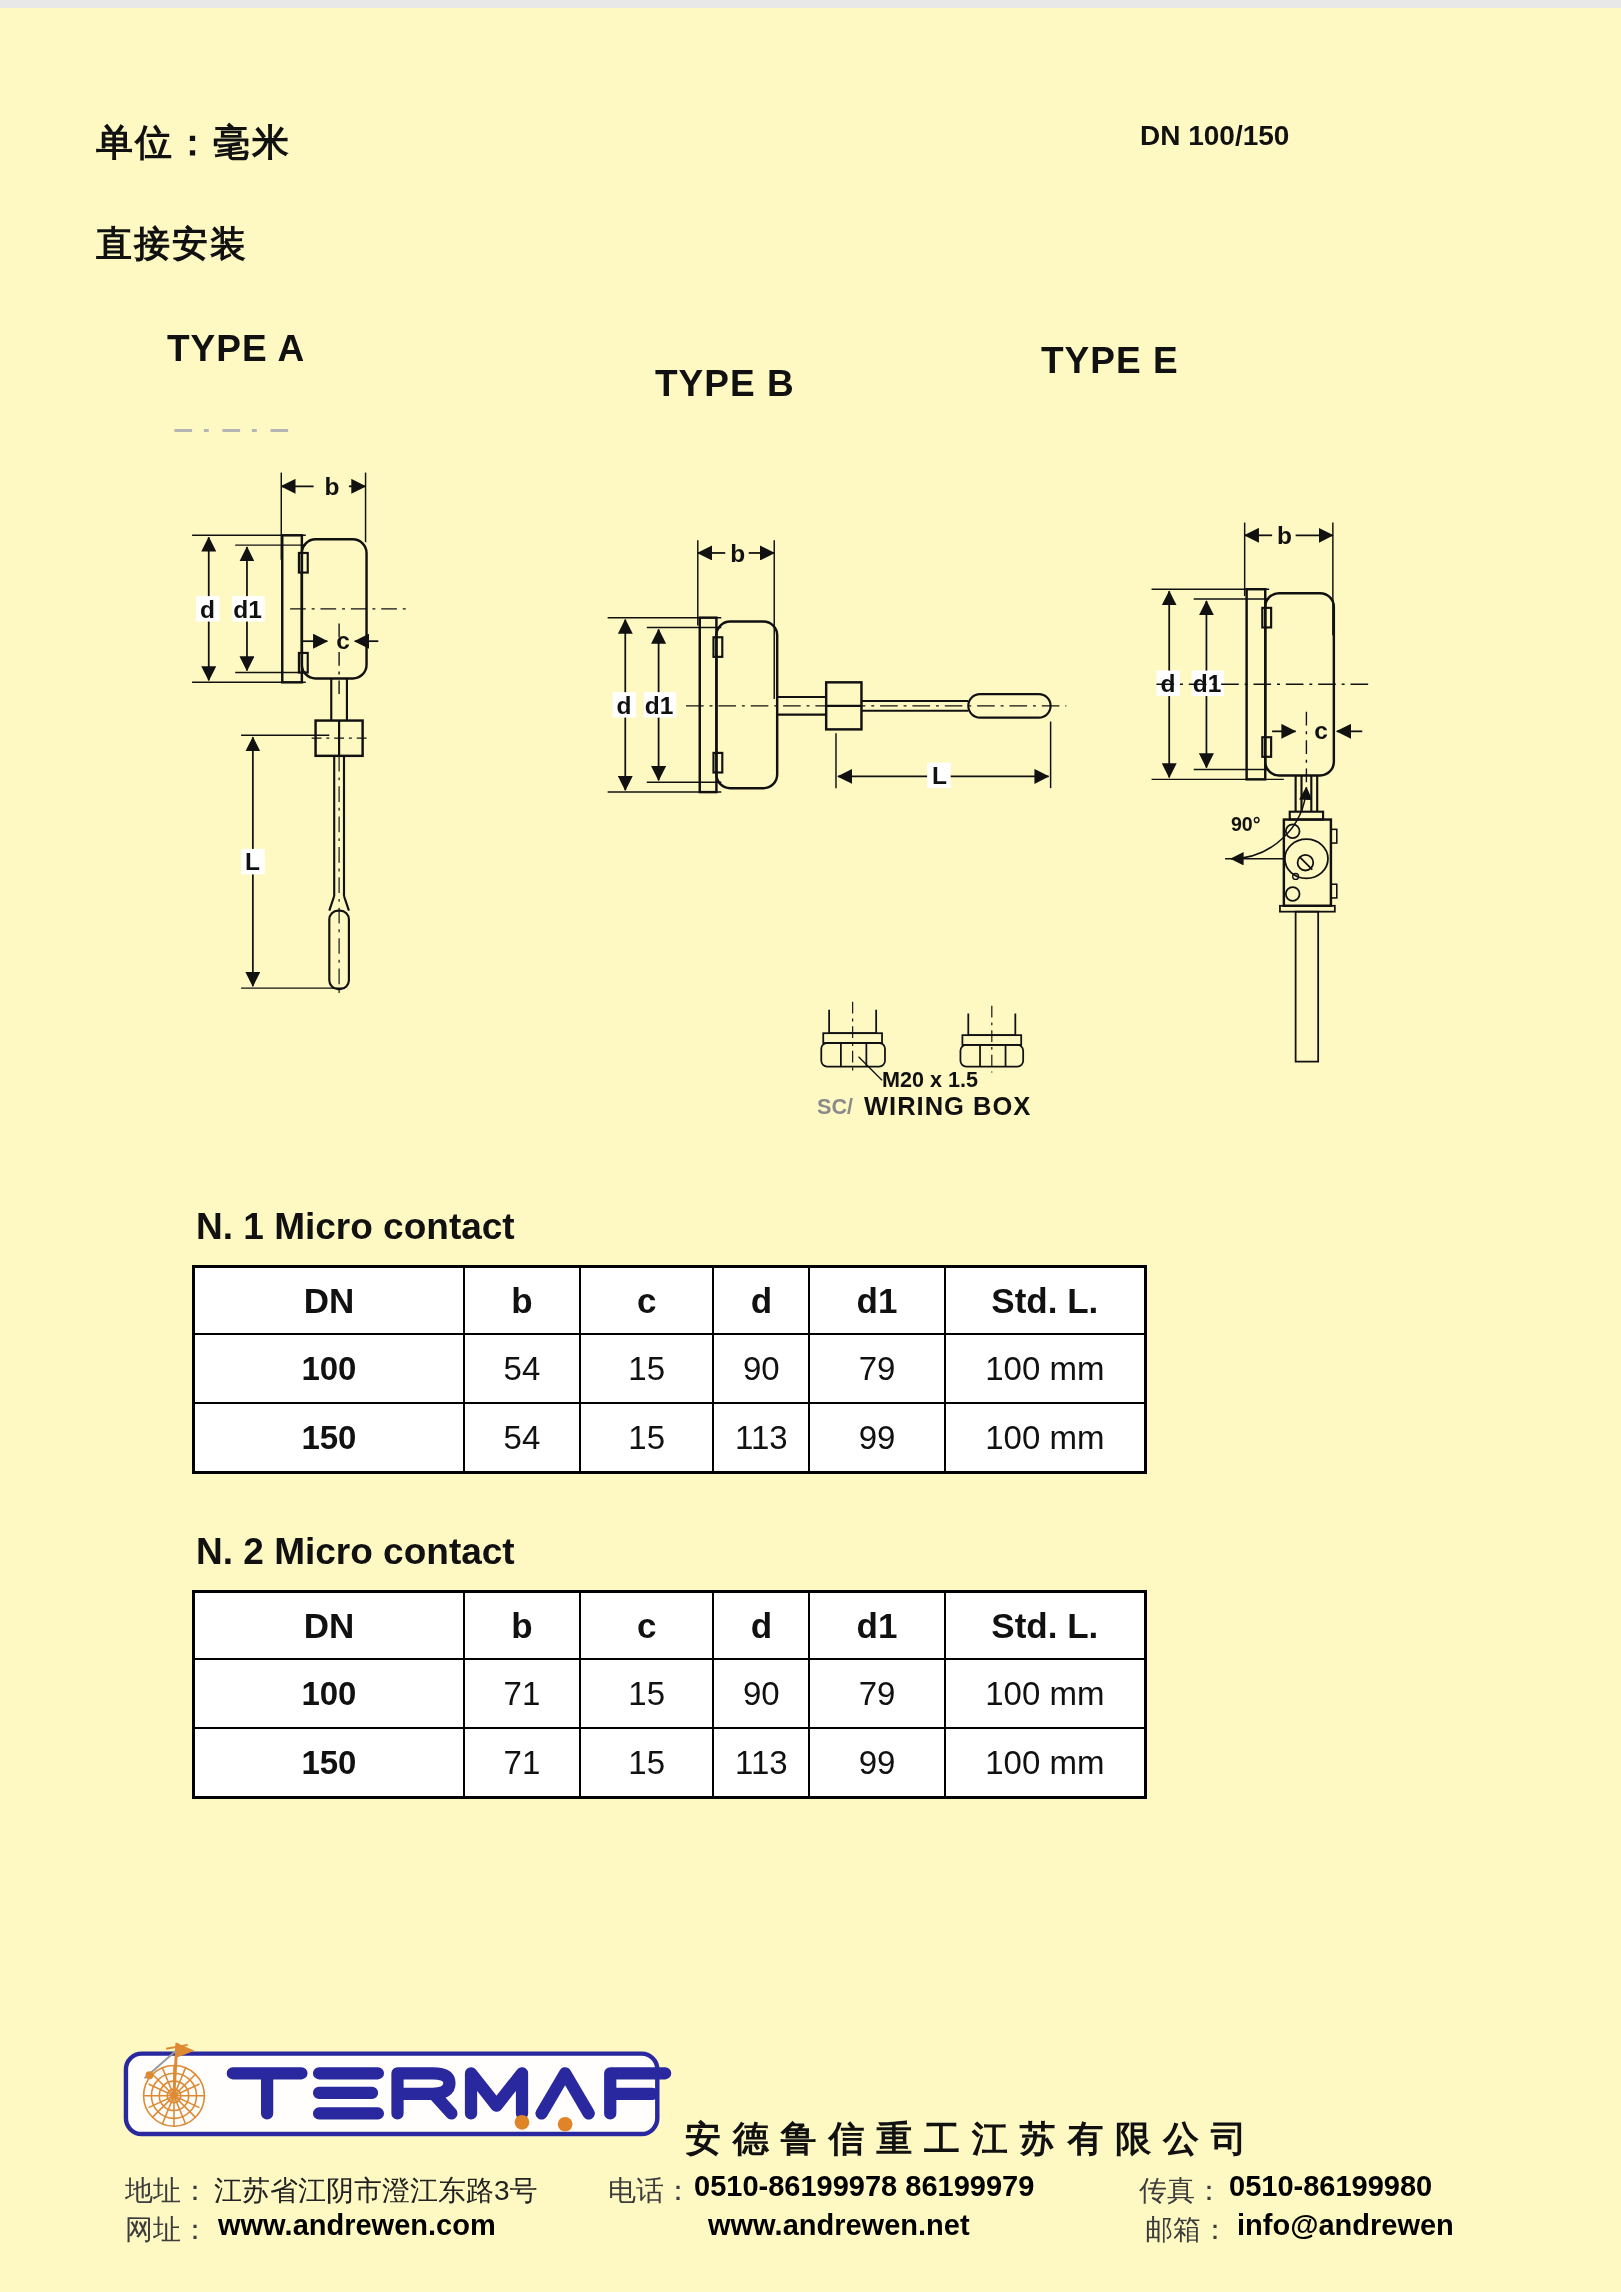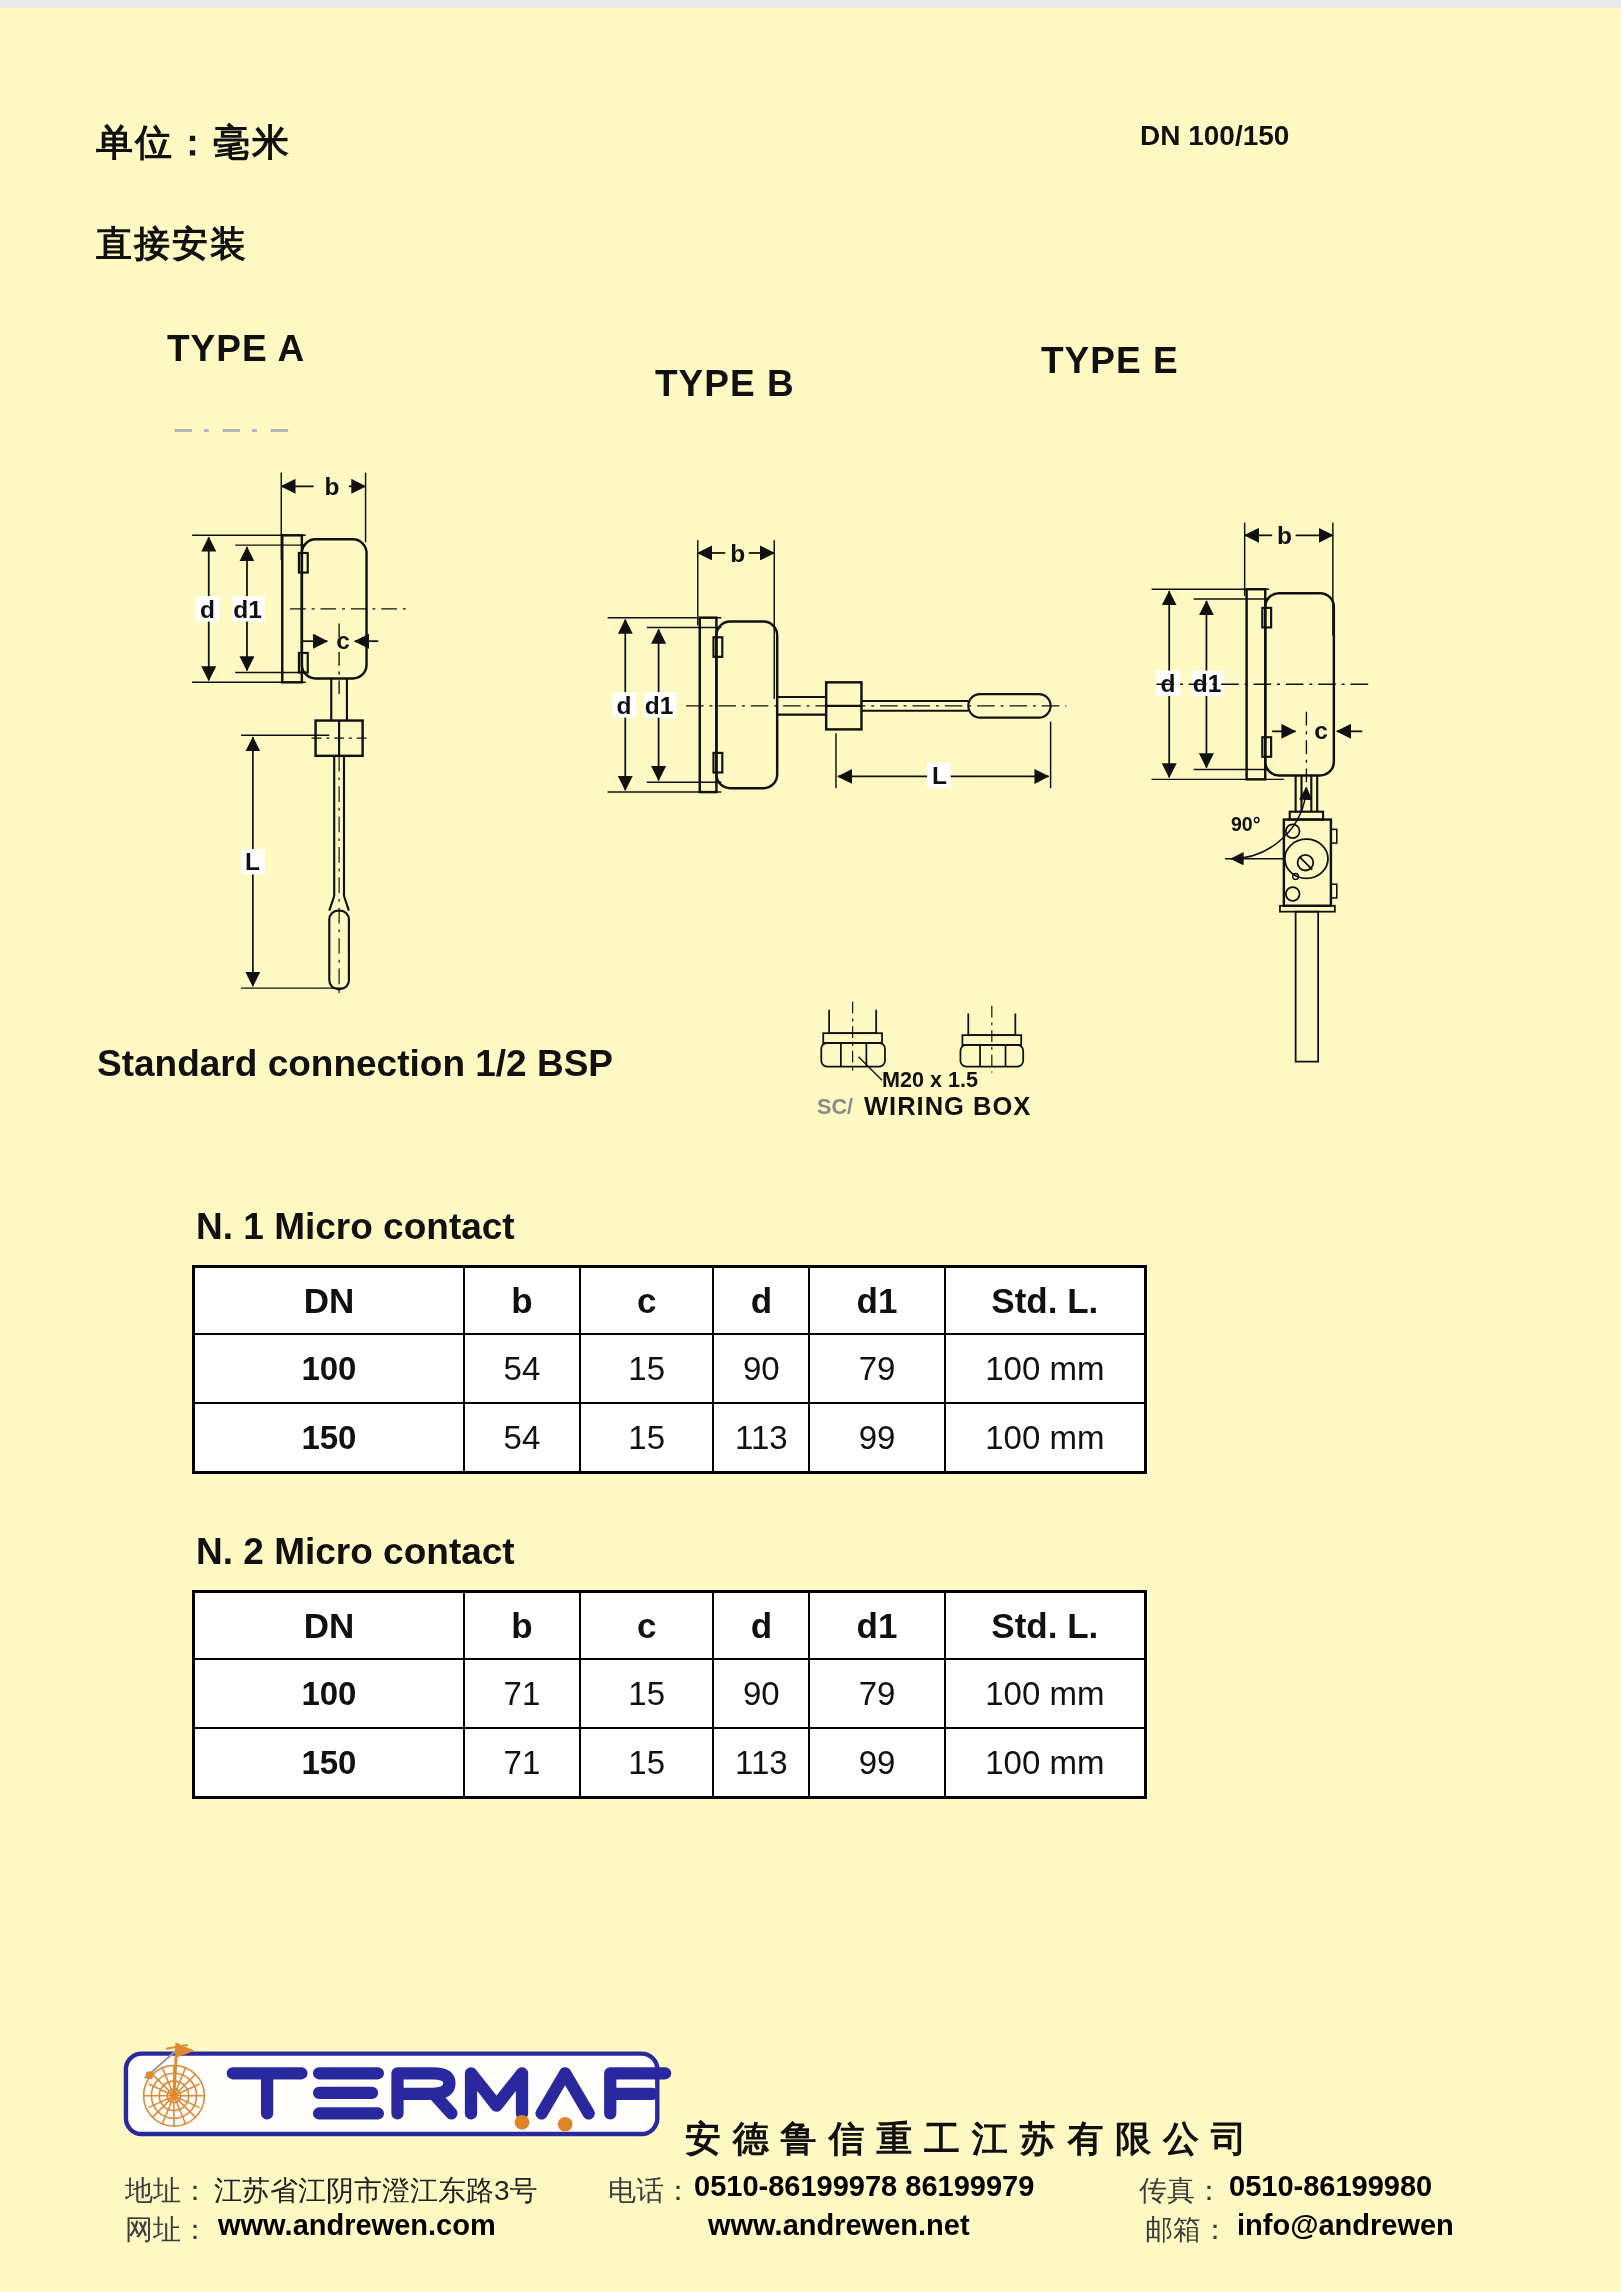--- a/index.html
+++ b/index.html
@@ -224,21 +224,20 @@
         <path d="M988,1026 V1048 H1036 V1026"></path>
         <rect x="982" y="1048" width="60" height="10"></rect>
         <rect x="980" y="1058" width="64" height="22" rx="6"></rect>
         <line x1="1000" y1="1058" x2="1000" y2="1080"></line>
         <line x1="1026" y1="1058" x2="1026" y2="1080"></line>
         <line x1="1012" y1="1018" x2="1012" y2="1086" stroke-width="1.2" stroke-dasharray="12 5 3 5"></line>
       </g>
     </g>
   </svg>
 
-  <div class="abs std-conn">Standard connection 1/2 BSP</div>
   <div class="abs m20">M20 x 1.5</div>
   <div class="abs sc">SC/</div>
   <div class="abs wbox">WIRING BOX</div>
 
   <div class="abs tbl-title" style="left:196px;top:1198px;">N. 1 Micro contact</div>
   <table class="dim abs" style="left:192px;top:1257px;">
     <colgroup>
       <col style="width:28.4%">
         <col style="width:12.2%">
         <col style="width:14.0%">

